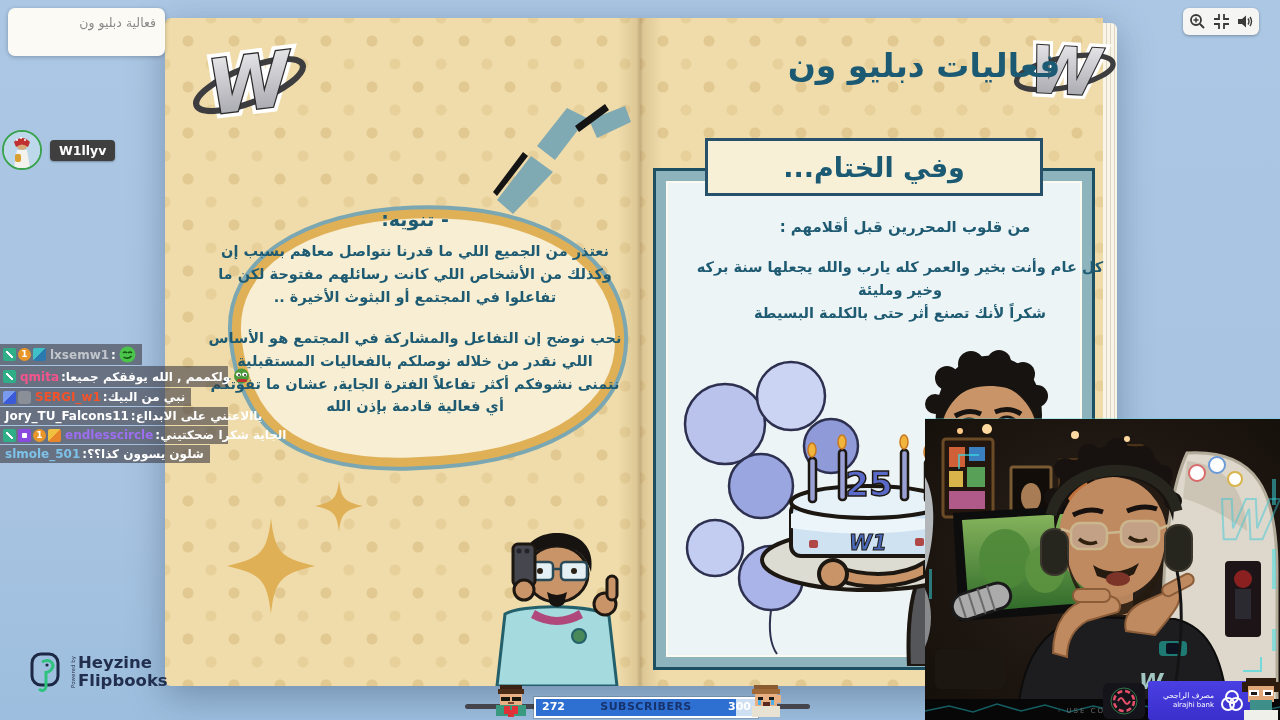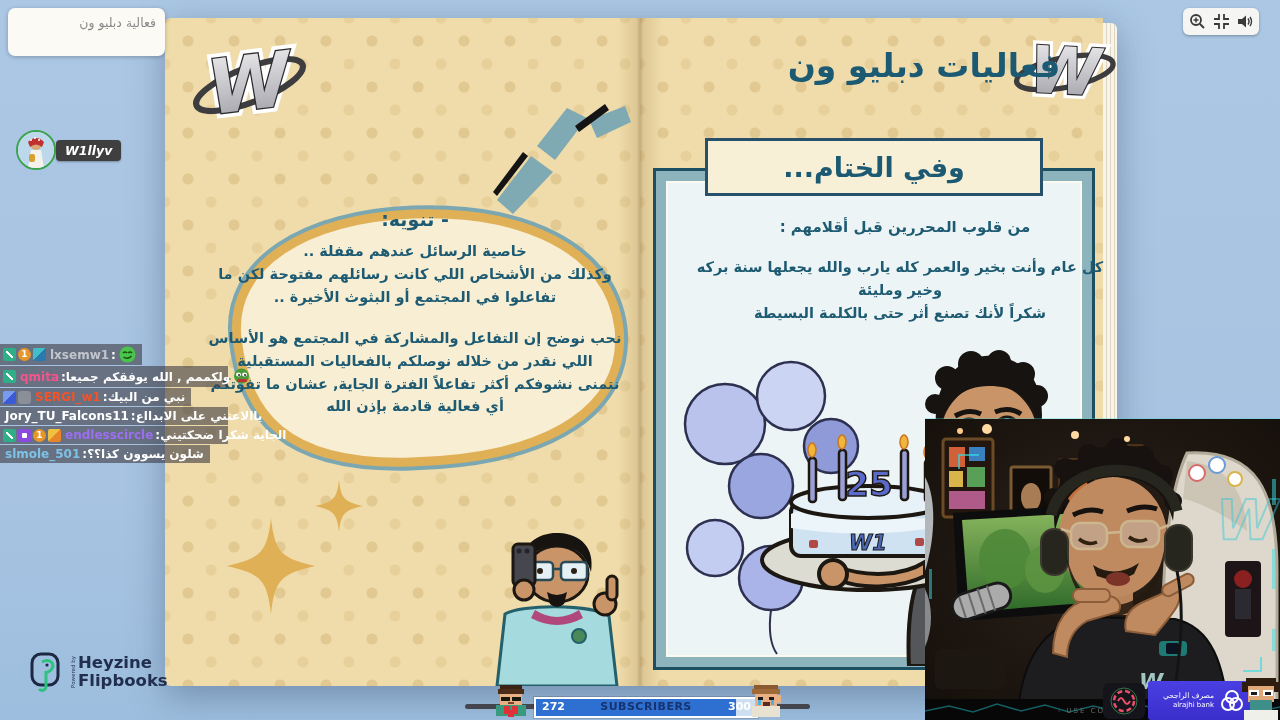--- a/index.html
+++ b/index.html
@@ -56,21 +56,21 @@
     text-align:center;padding-left:60px;font-size:15px;font-weight:bold;color:#1e5b72;}
   .closing-lines{position:absolute;left:500px;top:238px;width:420px;direction:rtl;
     text-align:center;font-size:14.5px;font-weight:bold;color:#1e5b72;line-height:1.6;margin-left:25px;}
   .cake-illo{position:absolute;left:498px;top:320px;width:424px;height:328px;}
 
   
   .note-input{position:absolute;left:8px;top:8px;width:157px;height:48px;z-index:5;
     background:#fcfaf5;border:none;border-radius:7px;box-shadow:0 1px 4px rgba(0,0,0,.25);
     padding:7px 9px;font-family:"DejaVu Sans",sans-serif;font-size:12.5px;color:#8a8a8a;
     direction:rtl;text-align:right;resize:none;}
-  .streamer{position:absolute;left:16px;top:130px;z-index:5;display:flex;align-items:center;font-style:italic;}
+  .streamer{position:absolute;left:2px;top:130px;z-index:5;display:flex;align-items:center;gap:8px;}
   .avatar{width:40px;height:40px;border-radius:50%;border:2px solid #3aa34e;overflow:hidden;background:#cfe4f0;}
   .name-chip{background:#3f3f3f;color:#fff;font-size:12.5px;font-weight:bold;
     padding:3px 9px;border-radius:4px;box-shadow:0 1px 2px rgba(0,0,0,.3);}
 
   .chat{position:absolute;left:0;top:344px;width:230px;z-index:5;}
   .chat-row{display:flex;align-items:center;width:fit-content;max-width:228px;
     background:rgba(60,58,66,.60);padding:2px 6px 2px 3px;margin-bottom:1px;
     font-size:12px;font-weight:bold;color:#fff;white-space:nowrap;}
   .chat-row .u{margin:0 2px;}
   .chat-row .m{direction:rtl;}
@@ -164,21 +164,21 @@
       <polygon points="82,22 112,0 116,6 86,28" fill="#141414"></polygon>
     </svg>
 
     <svg class="bubble" viewBox="0 0 472 310">
       <path d="M58,152 C50,78 128,32 234,28 C342,24 430,62 440,142 C448,218 378,272 232,276 C106,280 66,228 58,152 Z" fill="none" stroke="#7ba7b2" stroke-width="17"></path>
       <path d="M58,152 C50,78 128,32 234,28 C342,24 430,62 440,142 C448,218 378,272 232,276 C106,280 66,228 58,152 Z" fill="#f7eed3" stroke="#e0b057" stroke-width="9"></path>
     </svg>
     <div class="bubble-text">
       <div class="bubble-title">- تنويه:</div>
       <div class="bubble-par">
-        <div>خاصية الرسائل عندهم مقفلة ..</div>
+        <div>نعتذر من الجميع اللي ما قدرنا نتواصل معاهم بسبب إن</div>
         <div>وكذلك من الأشخاص اللي كانت رسائلهم مفتوحة لكن ما</div>
         <div>تفاعلوا في المجتمع أو البثوث الأخيرة ..</div>
       </div>
       <div class="bubble-gap"></div>
       <div class="bubble-par">
         <div>نحب نوضح إن التفاعل والمشاركة في المجتمع هو الأساس</div>
         <div>اللي نقدر من خلاله نوصلكم بالفعاليات المستقبلية</div>
         <div>نتمنى نشوفكم أكثر تفاعلاً الفترة الجاية, عشان ما تفوتكم</div>
         <div>أي فعالية قادمة بإذن الله</div>
       </div>

